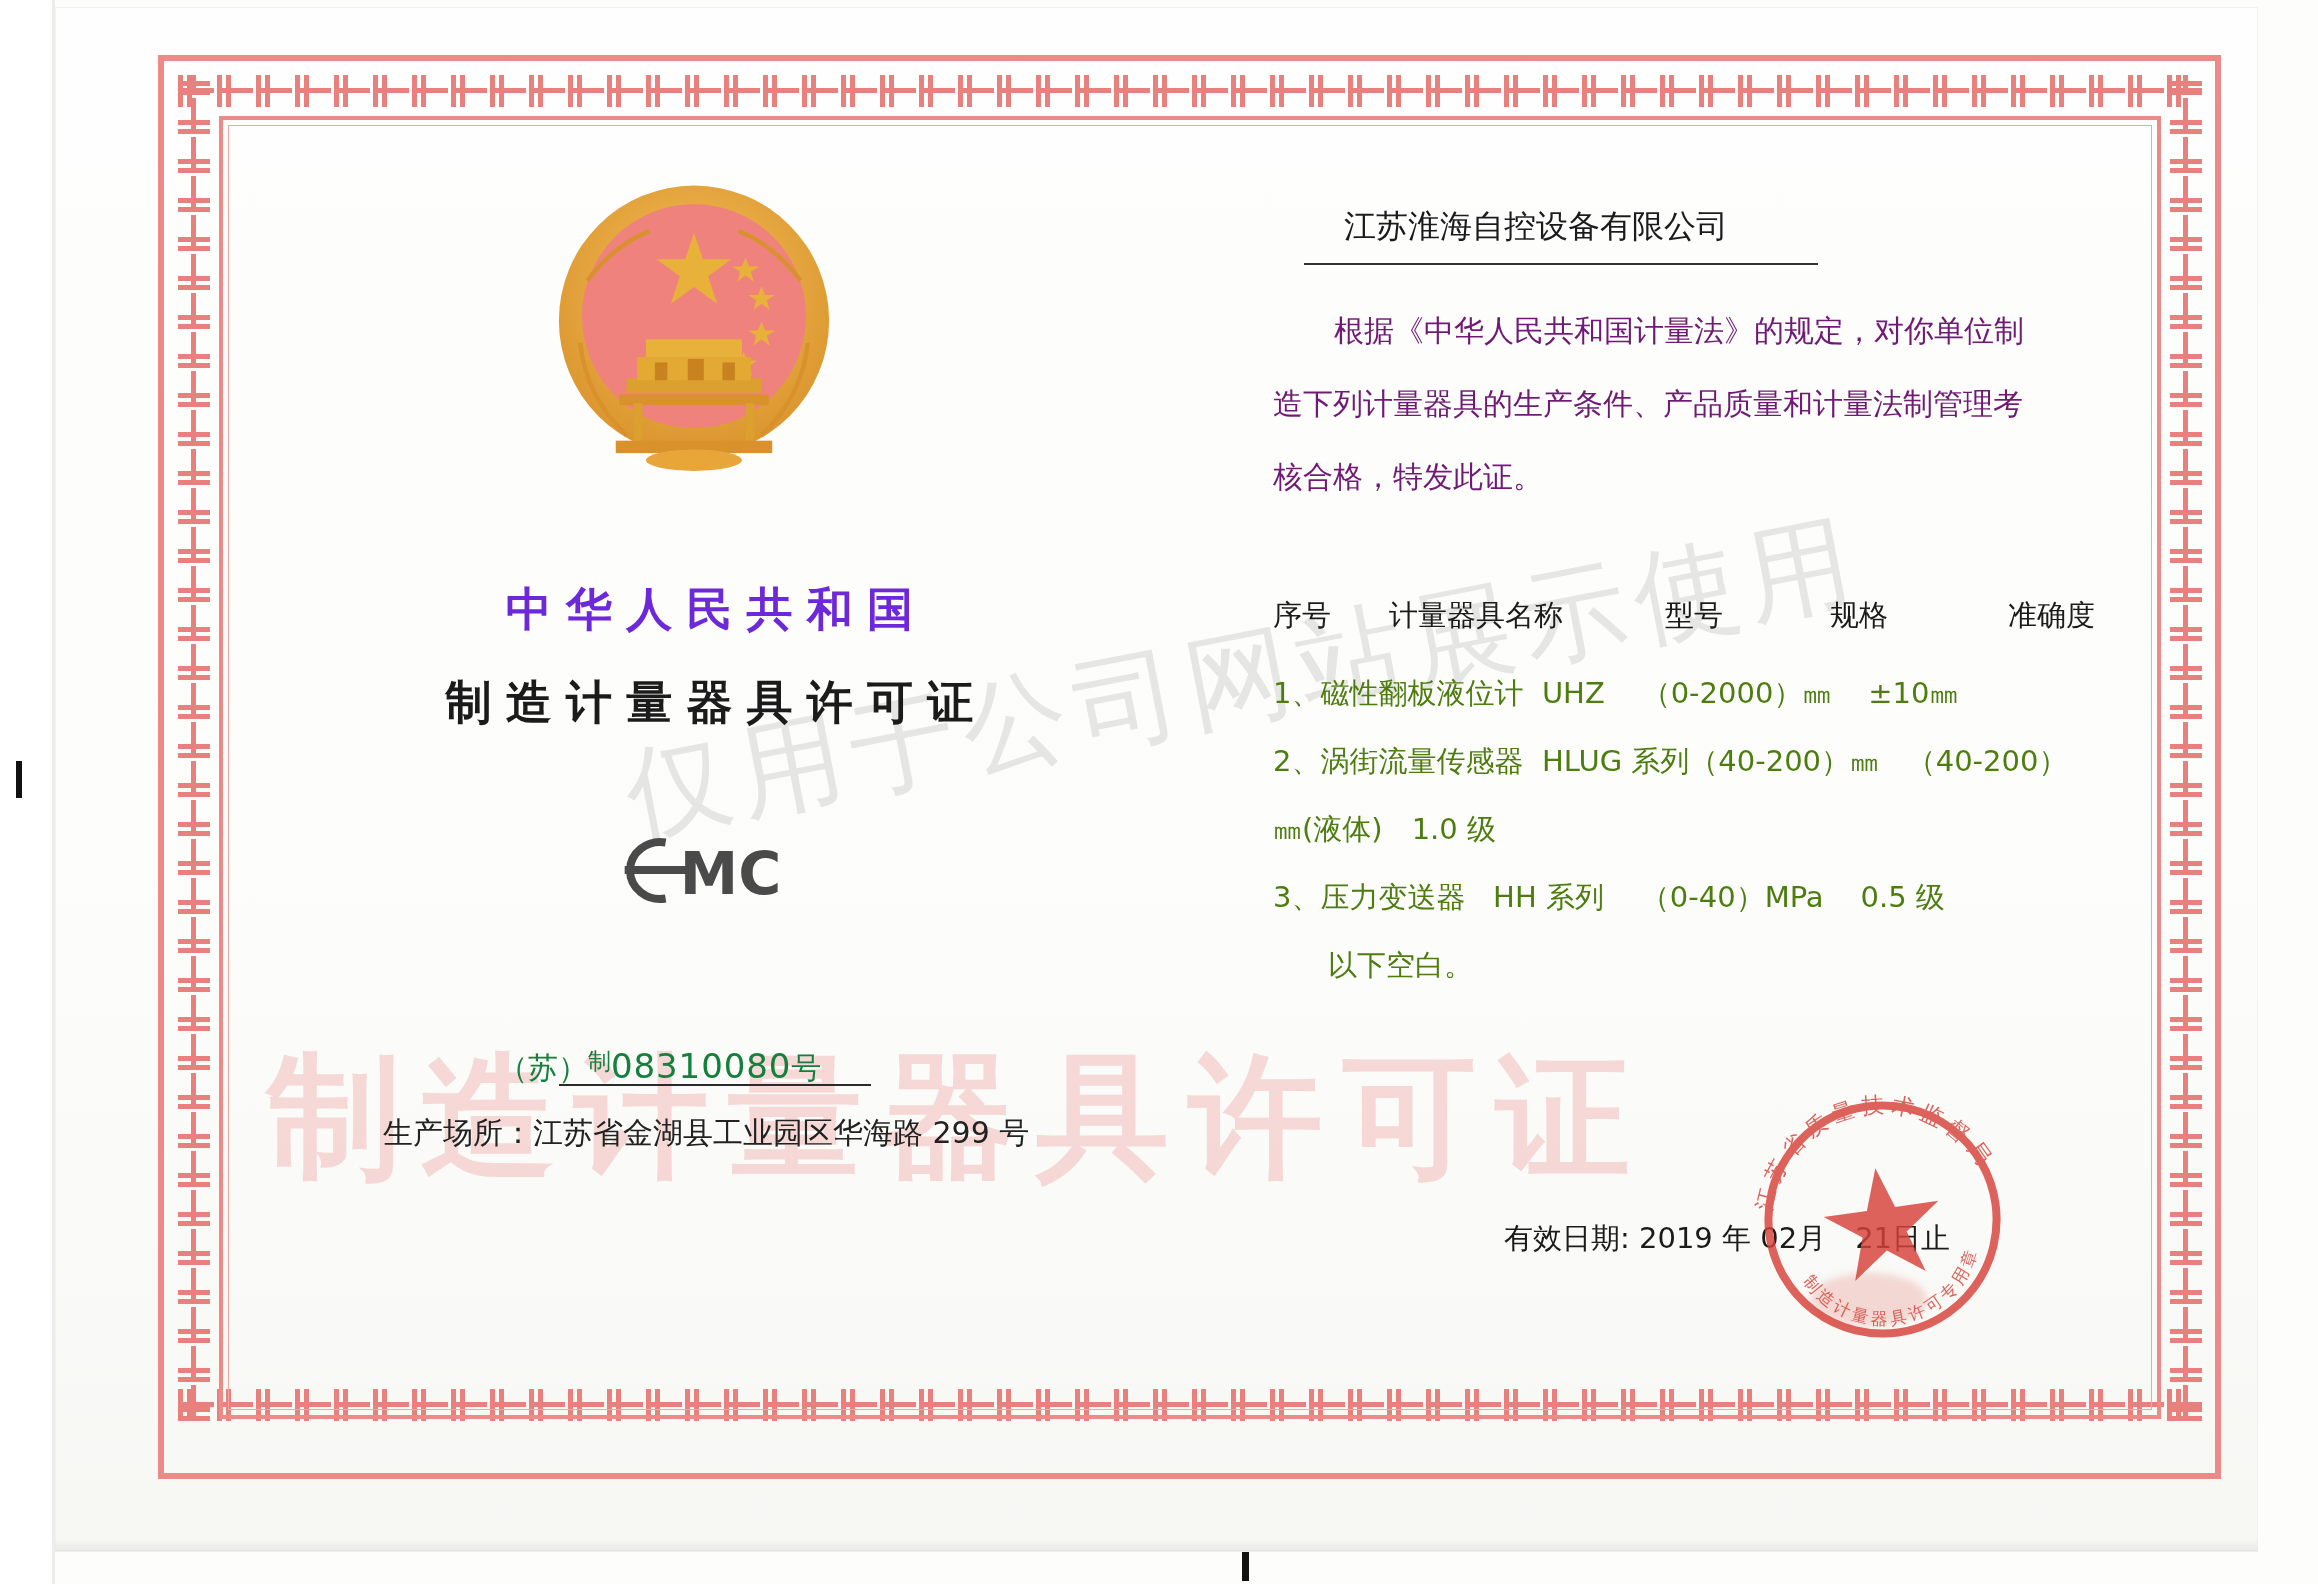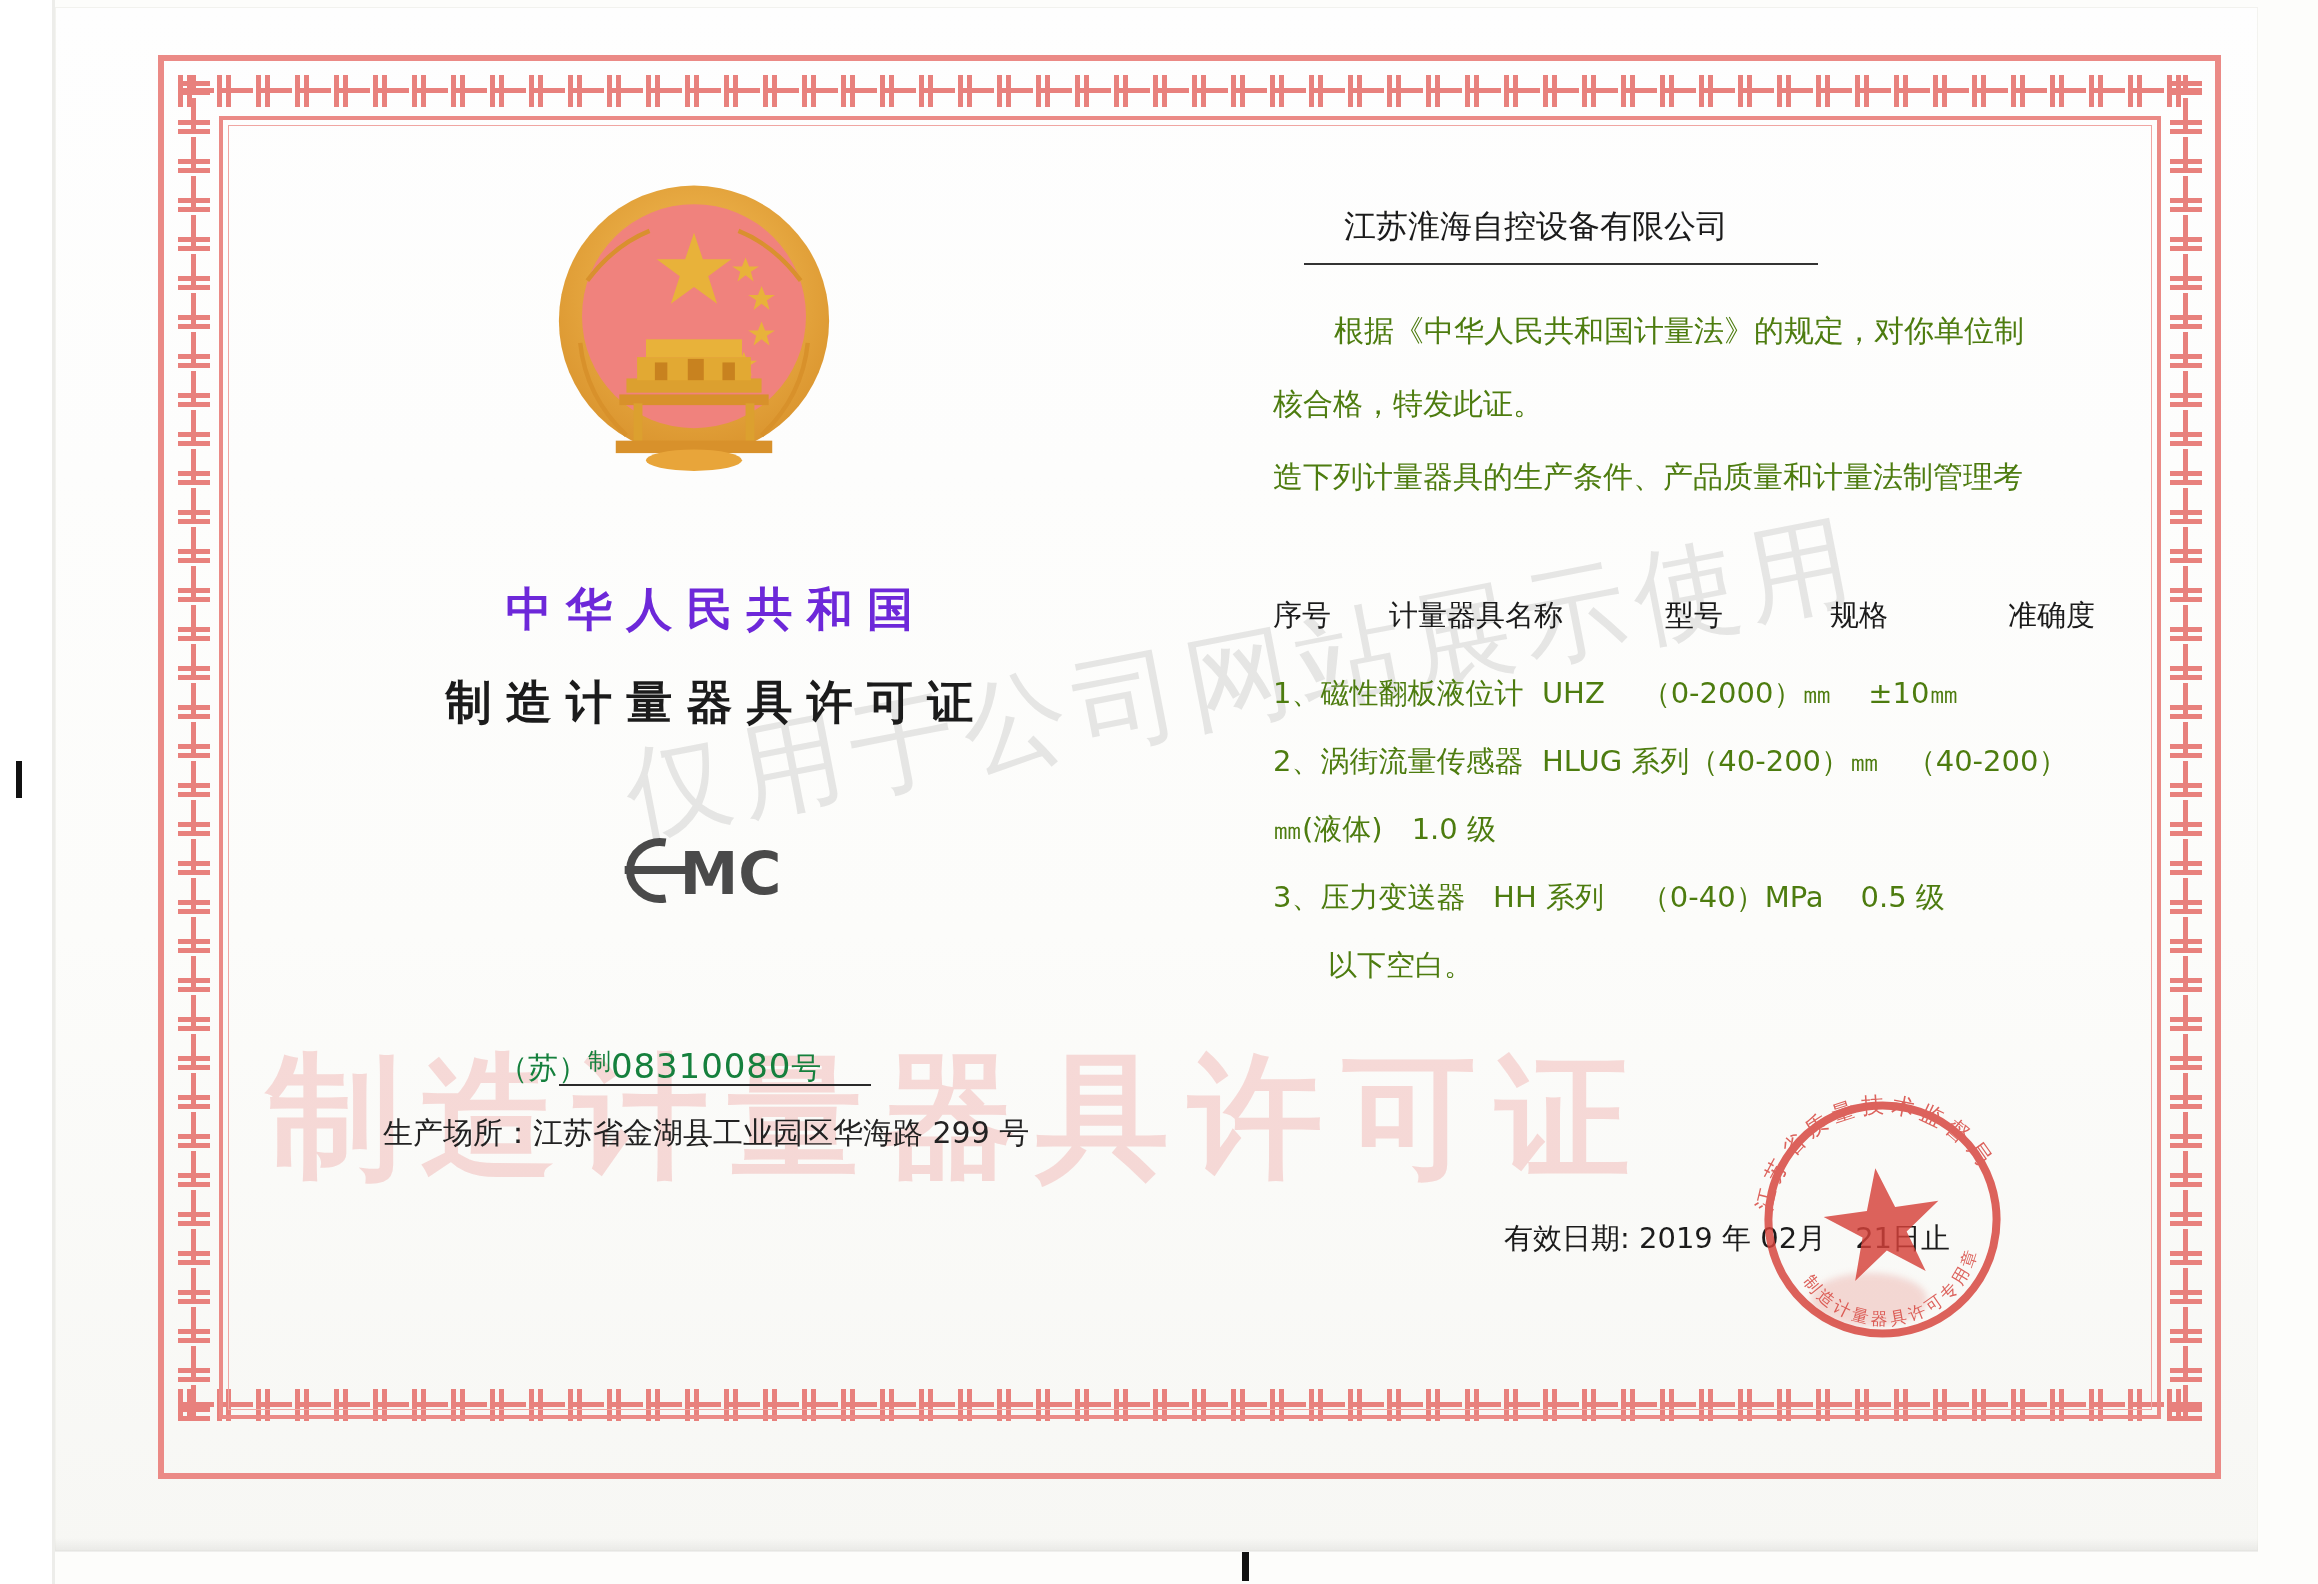--- a/index.html
+++ b/index.html
@@ -137,21 +137,21 @@
 
   
   .company{
     position:absolute;left:1344px;top:205px;font-size:32px;color:#1b1b1b;white-space:nowrap;
   }
   .company-underline{
     position:absolute;left:1304px;top:263px;width:514px;height:1.8px;background:#333;
   }
   .para{
     position:absolute;left:1273px;top:294px;width:890px;
-    font-size:30px;line-height:73px;color:#4d7c0f;
+    font-size:30px;line-height:73px;color:#701a75;
     text-align:justify;
   }
   .para .indent{ padding-left:61px; display:block;}
 
   .tbl-head{
     position:absolute;left:1273px;top:596px;width:899px;
     font-size:29px;color:#1b1b1b;
     display:flex;
   }
   .tbl-head span{display:inline-block;}
@@ -271,22 +271,22 @@
 
   <div class="addr">
     <span>生产场所：</span><span>江苏省金湖县工业园区华海路 299 号</span>
   </div>
 
   <div class="company">江苏淮海自控设备有限公司</div>
   <div class="company-underline"></div>
 
   <div class="para">
     <span class="indent">根据《中华人民共和国计量法》的规定，对你单位制</span>
+    <span style="display:block">造下列计量器具的生产条件、产品质量和计量法制管理考</span>
     <span style="display:block">核合格，特发此证。</span>
-    <span style="display:block">造下列计量器具的生产条件、产品质量和计量法制管理考</span>
   </div>
 
   <div class="tbl-head">
     <span class="h-no">序号</span>
     <span class="h-name">计量器具名称</span>
     <span class="h-model">型号</span>
     <span class="h-spec">规格</span>
     <span class="h-acc">准确度</span>
   </div>
 

